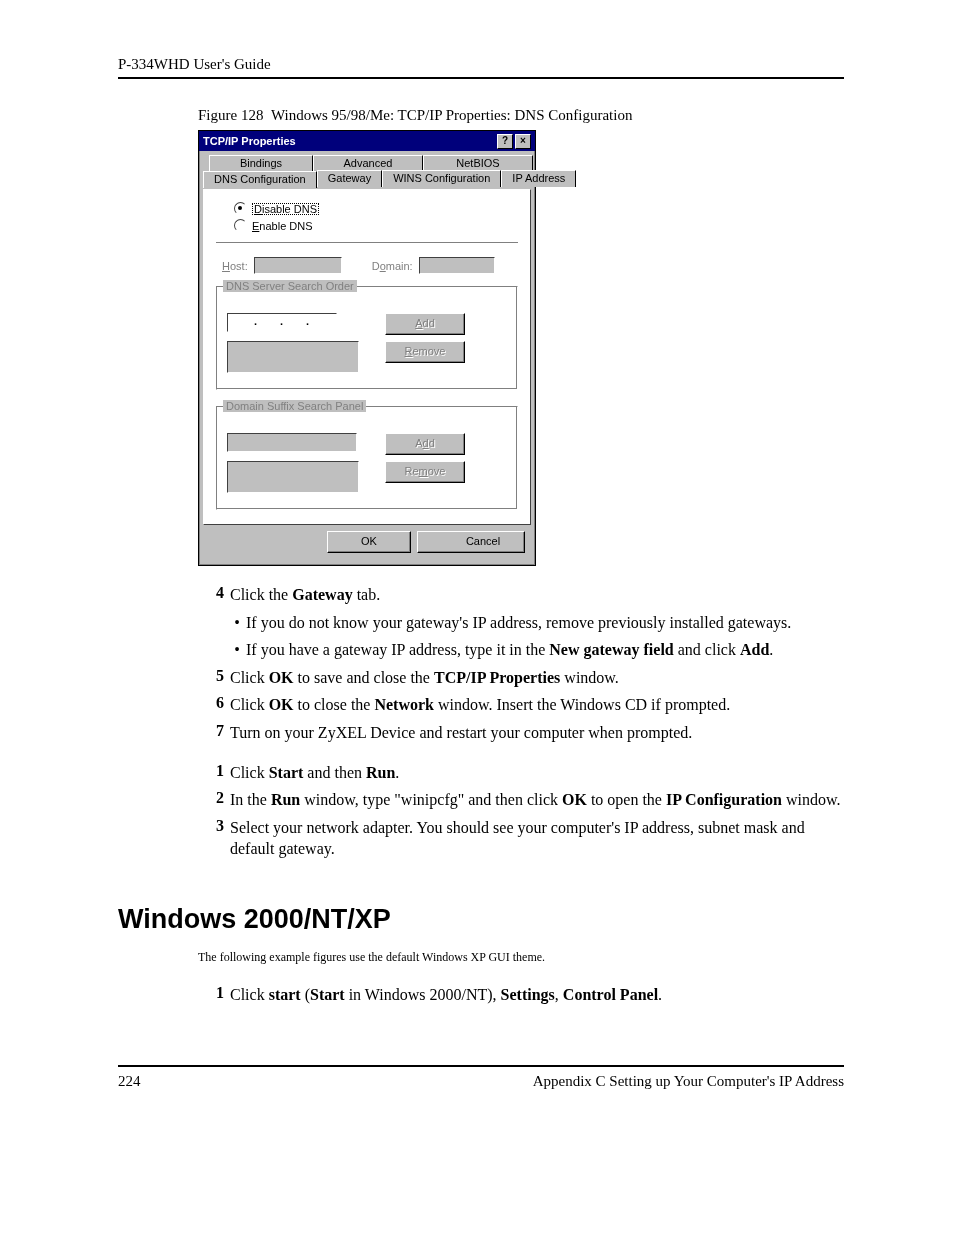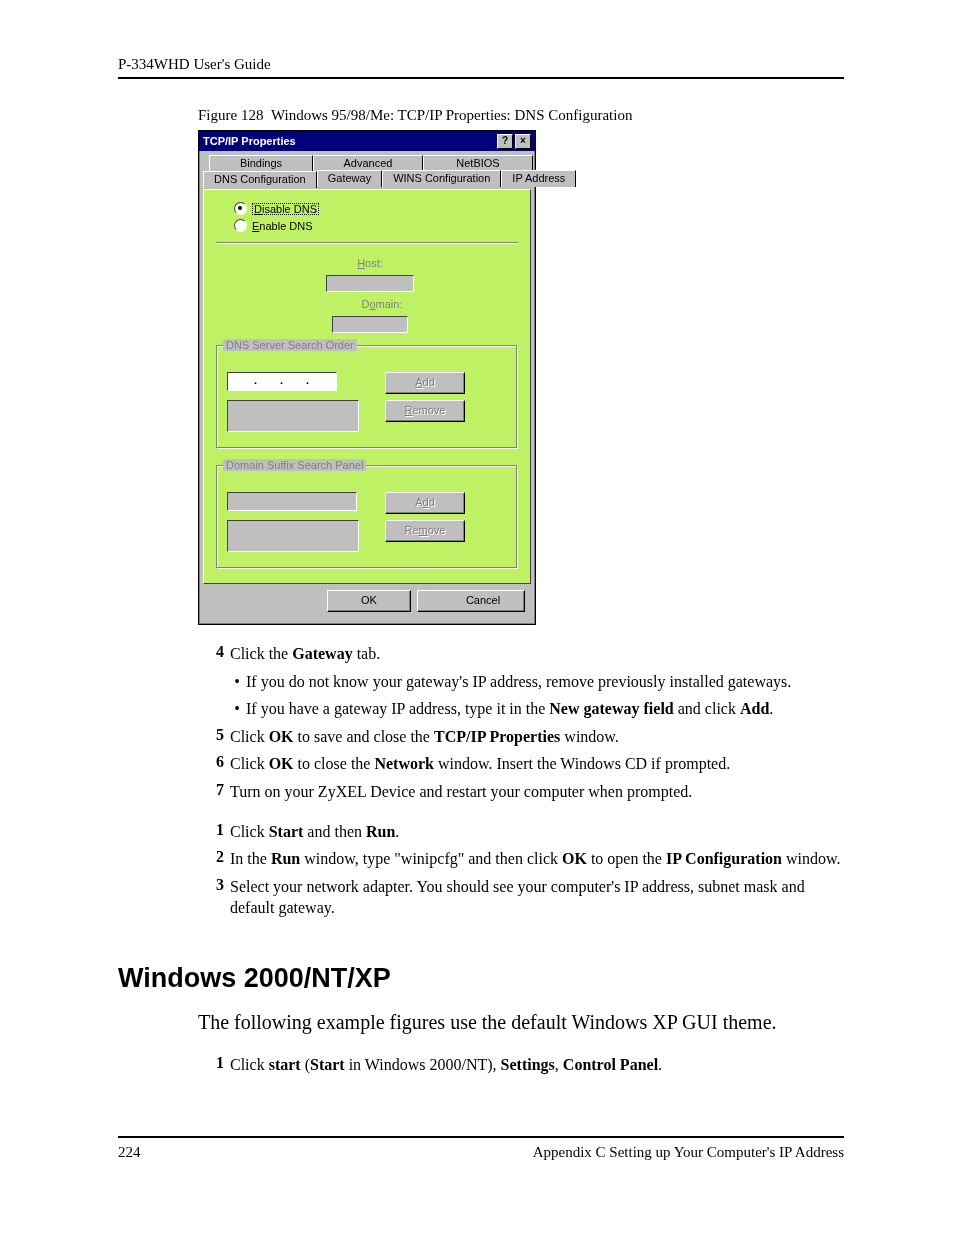--- a/index.html
+++ b/index.html
@@ -79,21 +79,21 @@
     padding: 1px 10px 2px 10px;
     font-size:11px;
     white-space: nowrap;
   }
   .tab.active { background:#bfbfbf; border-bottom:none; padding-bottom:3px; position:relative; top:1px;}
   .tabpanel {
     border-top:1px solid #fff;
     border-left:1px solid #fff;
     border-right:1px solid #404040;
     border-bottom:1px solid #404040;
-    background:#bef264;
+    background:#ffffff;
     padding: 10px 12px 14px 12px;
     min-height: 300px;
     box-sizing:border-box;
   }
   .radio-row { display:flex; align-items:center; gap:5px; margin:2px 0 4px 18px;}
   .radio {
     width:11px;height:11px;border-radius:50%;
     border-top:1px solid #404040;border-left:1px solid #404040;
     border-right:1px solid #fff;border-bottom:1px solid #fff;
     background:#fff; position:relative; flex-shrink:0;
@@ -152,21 +152,21 @@
   
   .steps { margin: 18px 0 0 88px; }
   .step { display:flex; margin: 6px 0; }
   .step-num { font-weight:bold; width:18px; flex-shrink:0; text-align:right; margin-right:6px;}
   .step-body { flex:1; font-size:16px; line-height:1.35; }
   .sublist { margin: 6px 0 6px 110px; }
   .sub-item { display:flex; margin:6px 0; font-size:16px; line-height:1.35;}
   .sub-bullet { width:18px; flex-shrink:0; text-align:center;}
   h2.section { font-family: Arial, Helvetica, sans-serif; font-weight:bold; font-size:22px; margin: 32px 0 8px 0;}
   h1.section { font-family: Arial, Helvetica, sans-serif; font-weight:bold; font-size:27px; margin: 44px 0 14px 0;}
-  .para { margin: 10px 0 10px 80px; font-size:20px; line-height:1.4;}
+  .para { margin: 10px 0 10px 80px; font-size:12px; line-height:1.4;}
   .footer {
     margin-top: 60px;
     border-top: 2px solid #000;
     padding-top: 6px;
     display:flex;
     justify-content:space-between;
     font-size:15px;
   }
   .u { text-decoration: underline; }
 </style>
@@ -208,21 +208,21 @@
           <div class="radio sel"></div>
           <span class="dotted-focus"><span class="u">D</span>isable DNS</span>
         </div>
         <div class="radio-row" style="margin-bottom:10px;">
           <div class="radio"></div>
           <span><span class="u">E</span>nable DNS</span>
         </div>
 
         <div style="border-top:1px solid #808080; box-shadow:0 1px 0 #fff; margin:0 0 14px 0;"></div>
 
-        <div class="field-row" style="margin-left:6px;flex-direction:column;">
+        <div class="field-row" style="margin-left:6px;">
           <span><span class="u">H</span>ost:</span>
           <div class="sunken-input sunken-grey" style="width:88px;"></div>
           <span style="margin-left:24px;">D<span class="u">o</span>main:</span>
           <div class="sunken-input sunken-grey" style="width:76px;"></div>
         </div>
 
         <div class="groupbox" style="margin-top:12px;">
           <div class="groupbox-legend">DNS Server Search Order</div>
           <div class="section-row">
             <div class="sec-left">

